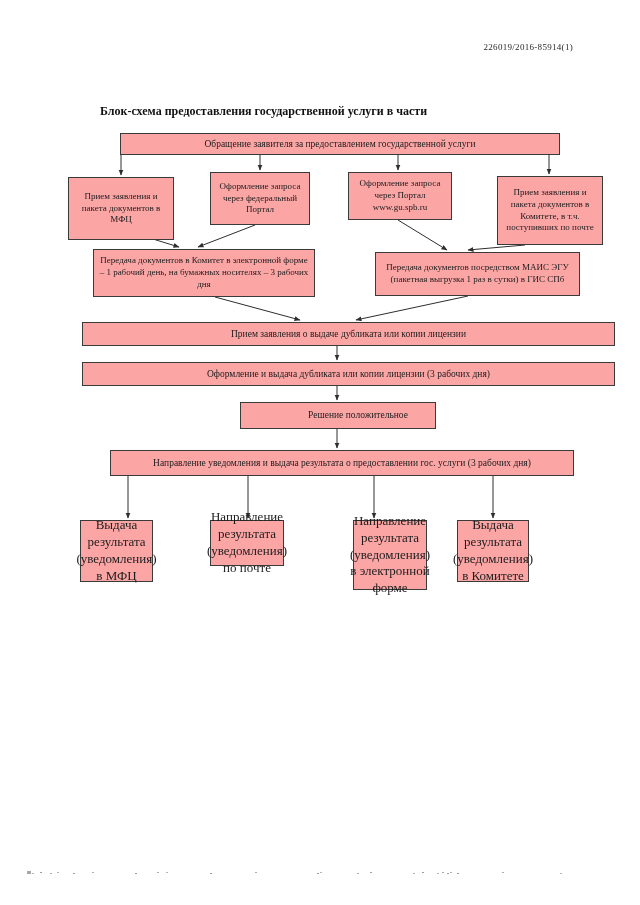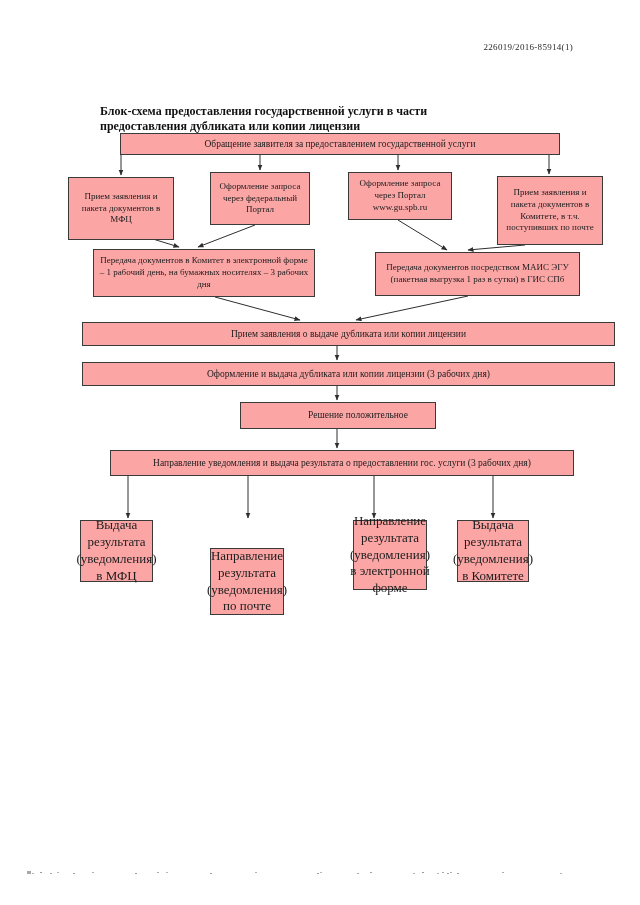--- a/index.html
+++ b/index.html
@@ -28,21 +28,21 @@
   #b-fedportal{left:210px;top:172px;width:100px;height:53px;}
   #b-spbportal{left:348px;top:172px;width:104px;height:48px;}
   #b-committee{left:497px;top:176px;width:106px;height:69px;}
   #b-transfer1{left:93px; top:249px;width:222px;height:48px;}
   #b-transfer2{left:375px;top:252px;width:205px;height:44px;}
   #b-accept   {left:82px; top:322px;width:533px;height:24px;}
   #b-issue    {left:82px; top:362px;width:533px;height:24px;}
   #b-decision {left:240px;top:402px;width:196px;height:27px;padding-left:44px;}
   #b-notify   {left:110px;top:450px;width:464px;height:26px;}
   #b-r-mfc    {left:80px; top:520px;width:73px;height:62px;}
-  #b-r-mail   {left:210px;top:520px;width:74px;height:67px;margin-top:28px;}
+  #b-r-mail   {left:210px;top:520px;width:74px;height:46px;}
   #b-r-elec   {left:337px;top:520px;width:74px;height:70px;margin-left:16px;}
   #b-r-comm   {left:457px;top:520px;width:72px;height:62px;}
   svg.arrows{position:absolute;left:0;top:0;}
   svg.arrows line{stroke:#2e2e2e;stroke-width:1;}
   .scan-noise{
     position:absolute;top:872px;left:20px;width:2px;height:1px;background:transparent;
     box-shadow:
       8px 0 0 1px #a8a8a8, 12px 1px #b5b5b5, 20px 0 #9a9a9a, 30px 1px #ababab,
       37px 0 #b5b5b5, 53px 1px #a0a0a0, 72px 0 #b0b0b0, 115px 1px #9a9a9a,
       137px 0 #ababab, 146px 0 #b5b5b5, 190px 1px #a0a0a0, 235px 0 #b0b0b0,
@@ -52,21 +52,20 @@
       540px 1px #b5b5b5;
   }
 </style>
 </head>
 <body>
 
 <div class="doc-number">226019/2016-85914(1)</div>
 
 <div class="title">
   <div>Блок-схема предоставления государственной услуги в части</div>
-  <div>предоставления дубликата или копии лицензии</div>
 </div>
 
 <svg class="arrows" width="640" height="905">
   <defs>
     <marker id="ah" markerWidth="7" markerHeight="6" refX="5.5" refY="2.5" orient="auto" markerUnits="userSpaceOnUse">
       <path d="M0,0 L6,2.5 L0,5 Z" fill="#2e2e2e"></path>
     </marker>
   </defs>
   <line x1="121" y1="155" x2="121" y2="175" marker-end="url(#ah)"></line>
   <line x1="260" y1="155" x2="260" y2="170" marker-end="url(#ah)"></line>

